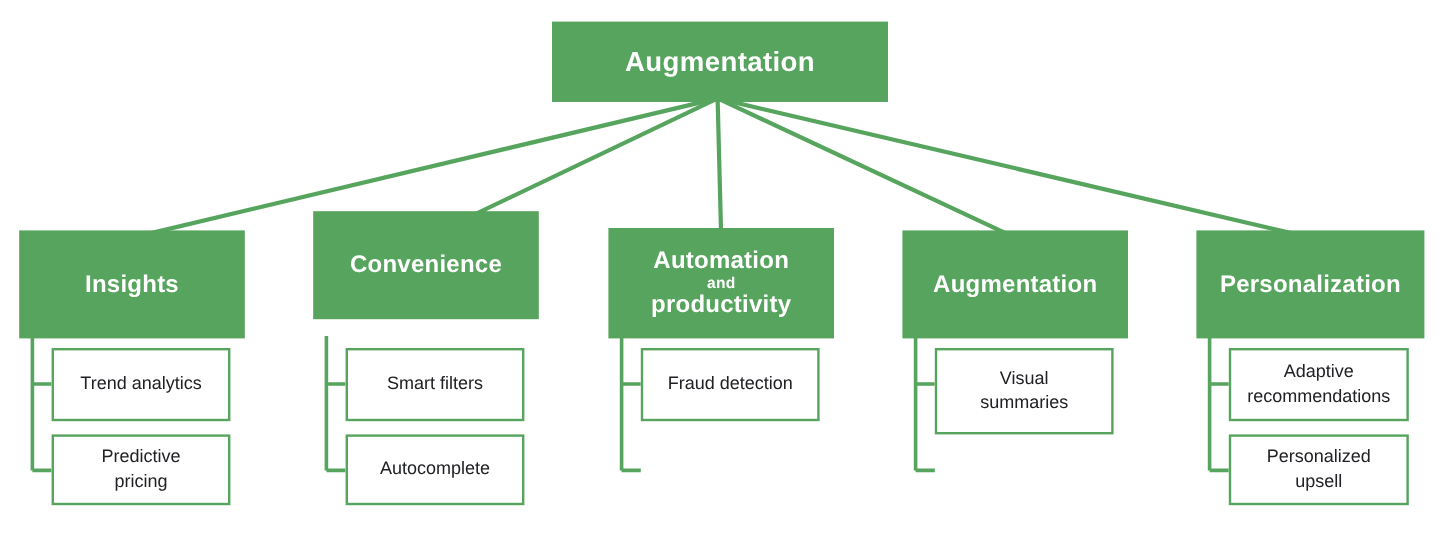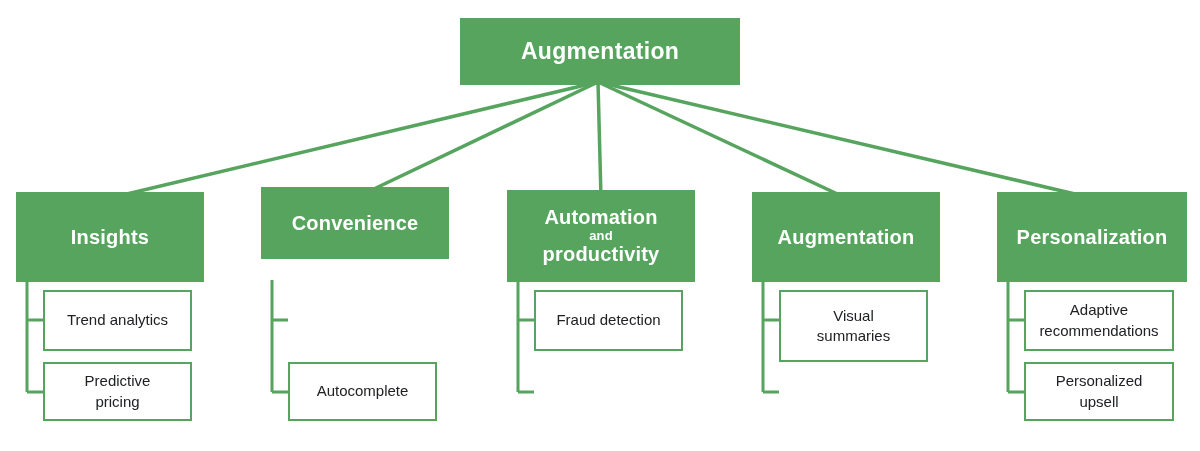--- a/index.html
+++ b/index.html
@@ -73,22 +73,25 @@
     <span>Trend analytics</span>
   </div>
   <div class="node cat-node" style="left:16px;top:192px;width:188px;height:90px">
     <span>Insights</span>
   </div>
   <div class="node leaf-node" style="left:43px;top:362px;width:149px;height:59px">
     <span>Predictive
 pricing</span>
   </div>
 
-  <div class="node cat-node" style="left:261px;top:187px;width:188px;height:72px">
+  <div class="node cat-node" style="left:261px;top:176px;width:188px;height:90px">
     <span>Convenience</span>
+  </div>
+  <div class="node leaf-node" style="left:288px;top:290px;width:149px;height:61px">
+    <span>Smart filters</span>
   </div>
   <div class="node leaf-node" style="left:288px;top:362px;width:149px;height:59px">
     <span>Autocomplete</span>
   </div>
 
   <div class="node cat-node" style="left:507px;top:190px;width:188px;height:92px">
     <span>Automation</span>
     <span class="small-word">and</span>
     <span>productivity</span>
   </div>

